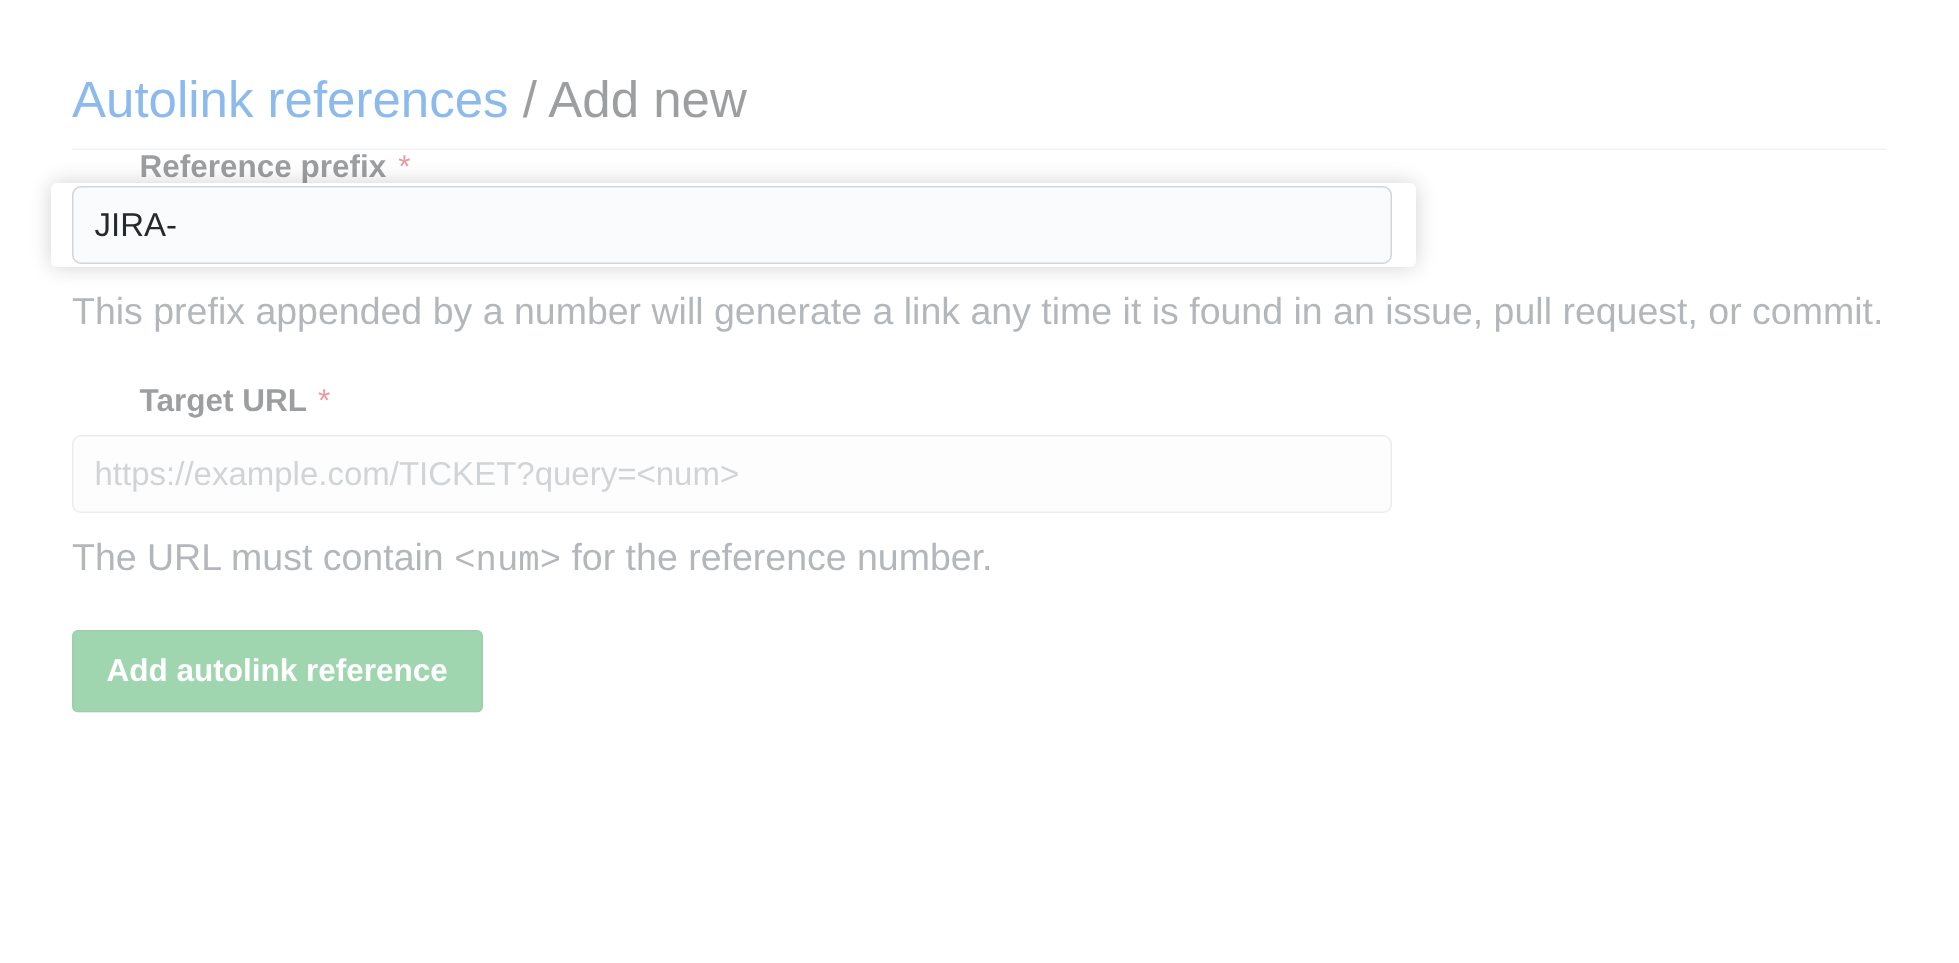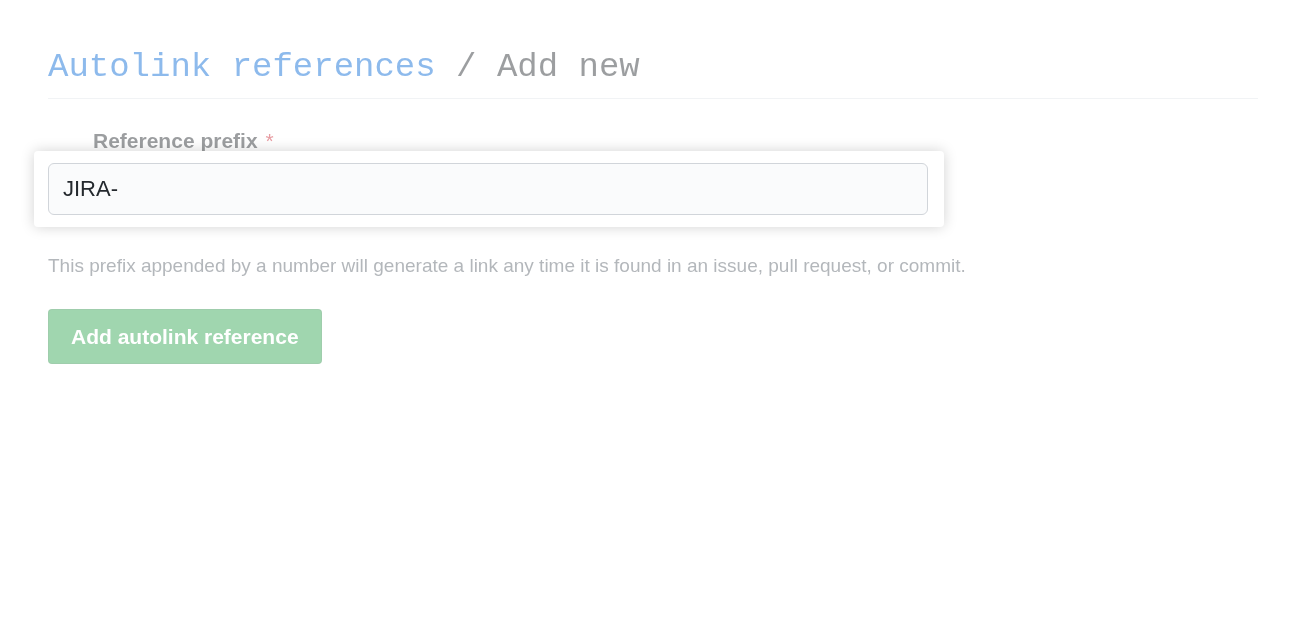--- a/index.html
+++ b/index.html
@@ -26,23 +26,21 @@
 
     .container {
       max-width: 1230px;
     }
 
     .page-header {
       font-size: 34px;
       font-weight: 400;
       padding-bottom: 12px;
       border-bottom: 1px solid #e1e4e8;
-      margin-bottom: 30px;
       color: #24292e;
-      font-family: Liberation Mono, monospace;
     }
 
     .page-header a {
       color: #0366d6;
       text-decoration: none;
       font-weight: 400;
     }
 
     .breadcrumb-sep {
       color: #24292e;
@@ -70,21 +68,21 @@
     .required-asterisk {
       color: #cb2431;
       font-weight: 400;
       margin-left: 2px;
     }
 
     .input-highlight-wrap {
       position: relative;
       z-index: 10;
       background: #ffffff;
-      padding: 12px 14px;
+      padding: 2px 14px;
       margin: -12px -14px 4px -14px;
       border-radius: 4px;
       box-shadow: 0 0 14px rgba(0,0,0,0.18);
       width: 910px;
     }
 
     .form-input {
       width: 100%;
       max-width: 880px;
       height: 52px;
@@ -101,23 +99,23 @@
 
     .form-input.plain {
       max-width: 880px;
     }
 
     .form-input::placeholder {
       color: #9aa0a6;
     }
 
     .help-text {
-      font-size: 19px;
+      font-size: 25px;
       color: #586069;
-      margin-top: 25px;
+      margin-top: 12px;
       line-height: 1.5;
     }
 
     .help-text code,
     .help-text .mono {
       font-family: SFMono-Regular, Consolas, "Liberation Mono", Menlo, monospace;
       font-size: 0.95em;
     }
 
     .btn-primary {
@@ -148,18 +146,28 @@
     <label class="form-label">
       <span>Reference prefix</span>
       <span class="required-asterisk">*</span>
     </label>
     <div class="input-highlight-wrap">
       <input type="text" class="form-input" value="JIRA-" style="">
     </div>
     <p class="help-text">This prefix appended by a number will generate a link any time it is found in an issue, pull request, or commit.</p>
   </div>
 
+  <div class="form-group">
+    <label class="form-label">
+      <span>Target URL</span>
+      <span class="required-asterisk">*</span>
+    </label>
+    <input type="text" class="form-input plain" placeholder="https://example.com/TICKET?query=&lt;num&gt;" style="">
+    <p class="help-text">
+      <span>The URL must contain </span><span class="mono">&lt;num&gt;</span><span> for the reference number.</span>
+    </p>
+  </div>
 
   <button class="btn-primary">Add autolink reference</button>
 
 </div>
 
 <div class="overlay"></div>
 
 </body></html>

